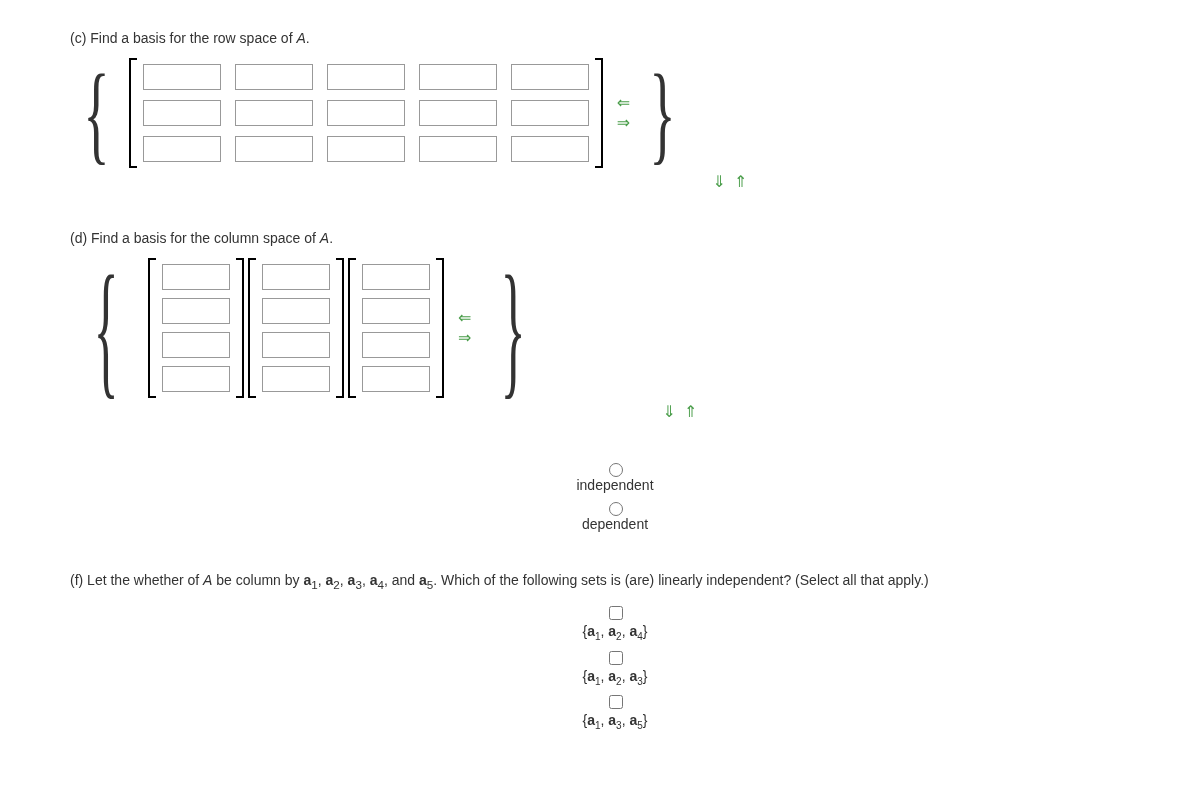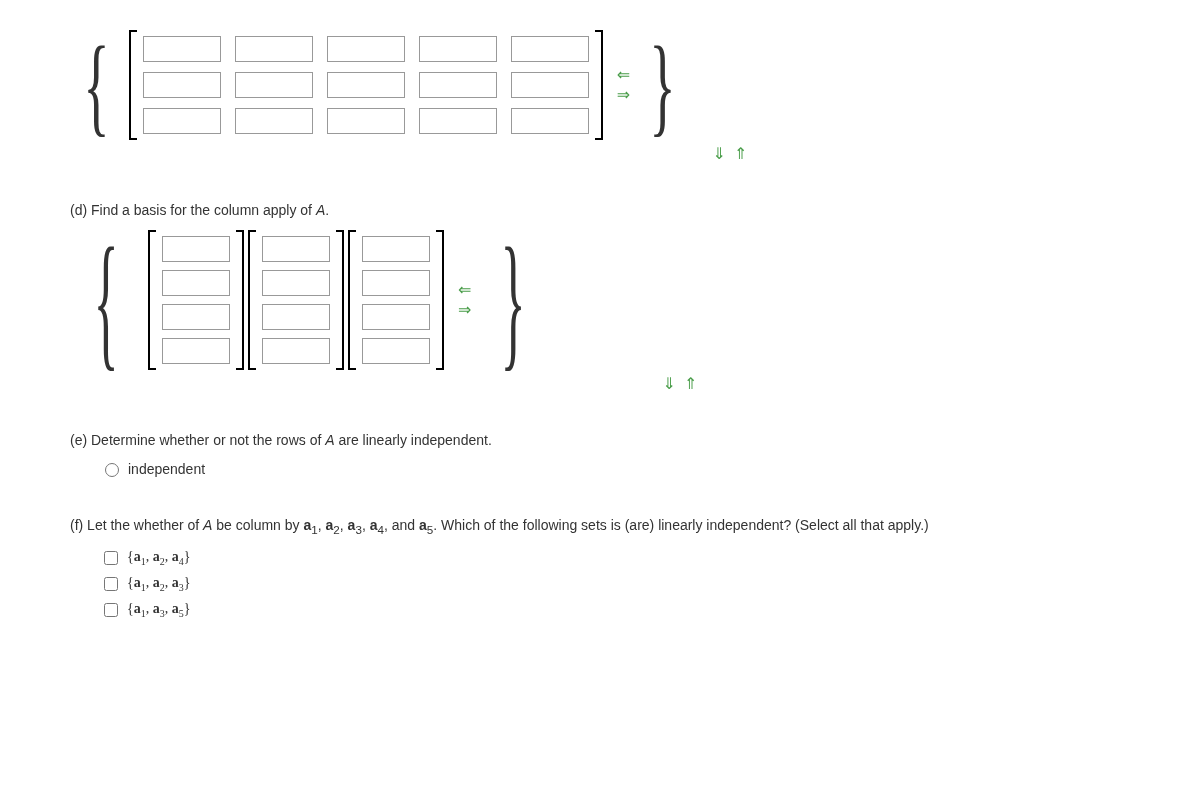--- a/index.html
+++ b/index.html
@@ -103,39 +103,42 @@
   }
   .below-arrows {
     display: flex;
     flex-direction: column;
     align-items: flex-start;
   }
   .radio-item, .check-item {
     margin: 6px 0 6px 30px;
     display: flex;
     align-items: center;
-    gap: 6px;
+    flex-direction: column;
   }
   .check-item .setnot {
-    font-family: Liberation Serif, serif;
+    font-family: Liberation Sans, sans-serif;
   }
   .setnot b {
     font-weight: bold;
   }
   .setnot sub {
     font-size: 10px;
   }
   input[type="radio"], input[type="checkbox"]{
     width:14px; height:14px;
   }
 </style>
 </head>
 <body>
 
 <div class="question">
+  <div class="qtext">
+    <span>(c) Find a basis for the row space of </span><span class="mathit">A</span><span>.</span>
+  </div>
   <div class="below-arrows">
     <div class="set-wrap">
       <span class="brace">{</span>
       <div class="vec-group">
         <span class="bracket-l"></span>
         <div class="matrix row-matrix" id="c-matrix">
             <div class="matrix-row">
               <input type="text" class="cell-input" style="">
               <input type="text" class="cell-input" style="">
               <input type="text" class="cell-input" style="">
@@ -167,21 +170,21 @@
     </div>
     <div class="arrow-stack h" style="margin-left:260px">
       <span class="arrow">⇓</span>
       <span class="arrow">⇑</span>
     </div>
   </div>
 </div>
 
 <div class="question">
   <div class="qtext">
-    <span>(d) Find a basis for the column apply of </span><span class="mathit">A</span><span>.</span>
+    <span>(d) Find a basis for the column space of </span><span class="mathit">A</span><span>.</span>
   </div>
   <div class="below-arrows">
     <div class="set-wrap">
       <span class="brace small">{</span>
       <div class="vecs-row" id="d-vectors">
           <div class="vec-group">
             <span class="bracket-l"></span>
             <div class="matrix col-matrix">
               <input type="text" class="cell-input narrow" style="">
               <input type="text" class="cell-input narrow" style="">
@@ -218,28 +221,29 @@
       <span class="brace small">}</span>
     </div>
     <div class="arrow-stack h" style="margin-left:160px">
       <span class="arrow">⇓</span>
       <span class="arrow">⇑</span>
     </div>
   </div>
 </div>
 
 <div class="question">
-  <div class="qtext">
-    <span>(e) Determine whether or not the rows of </span><span class="mathit">A</span><span> are linearly independent.</span>
-  </div>
   <div id="e-options">
       <div class="radio-item">
         <input type="radio" name="qe" style="">
         <span>independent</span>
       </div>
+      <div class="radio-item">
+        <input type="radio" name="qe" style="">
+        <span>dependent</span>
+      </div>
     </div>
 </div>
 
 <div class="question">
   <div class="qtext">
     <span>(f) Let the whether of </span><span class="mathit">A</span><span> be column by </span><span id="f-denote"><b>a</b><sub>1</sub>, <b>a</b><sub>2</sub>, <b>a</b><sub>3</sub>, <b>a</b><sub>4</sub>, and <b>a</b><sub>5</sub></span><span>. Which of the following sets is (are) linearly independent? (Select all that apply.)</span>
   </div>
   <div id="f-options">
       <div class="check-item">
         <input type="checkbox" style="">

